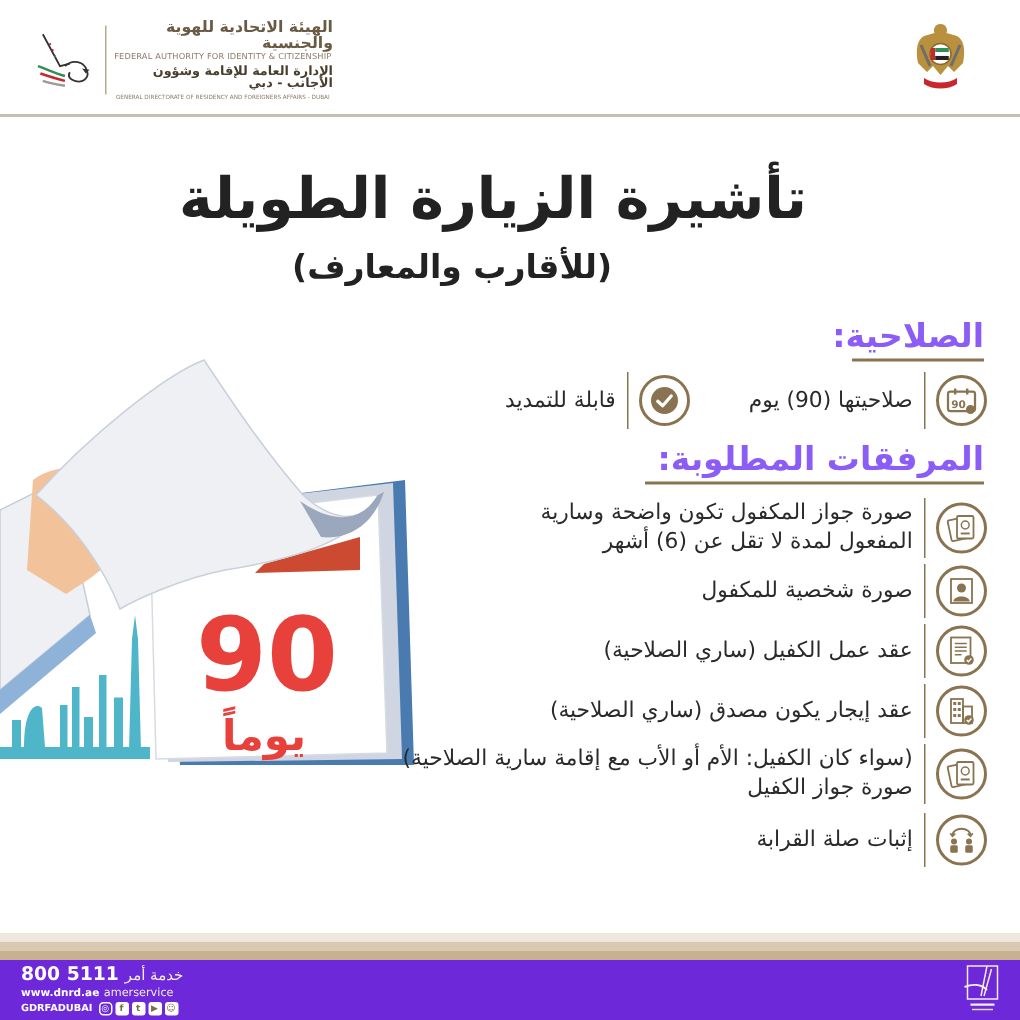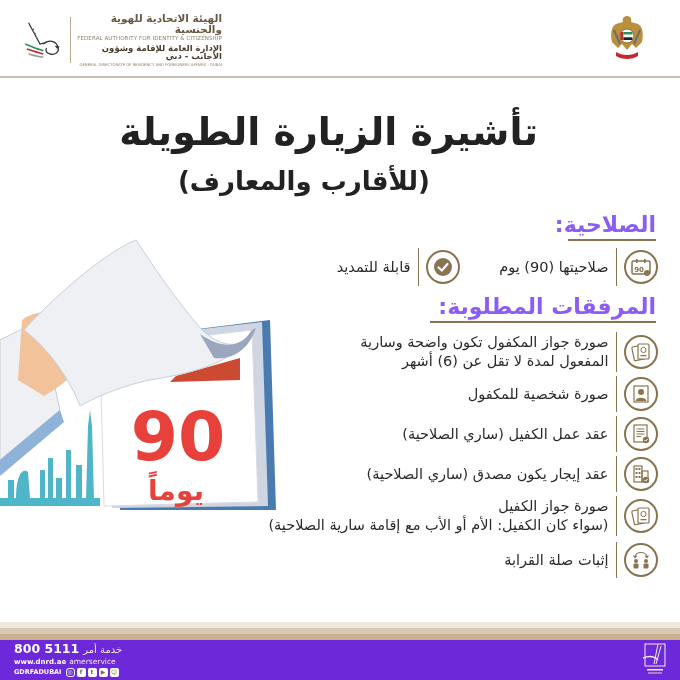--- a/index.html
+++ b/index.html
@@ -5,30 +5,30 @@
   * { box-sizing: border-box; margin: 0; padding: 0; }
   html, body { width: 680px; height: 680px; overflow: hidden; background: #ffffff; }
   body { font-family: "DejaVu Sans", sans-serif; position: relative; color: #2a2a2a; }
 
   
   .header { position: absolute; left: 0; top: 0; width: 680px; height: 78px; background: #fff; }
   .header-rule { position: absolute; left: 0; top: 76px; width: 680px; height: 2px; background: #c9bfb1; }
   .fa-logo { position: absolute; left: 22px; top: 14px; width: 200px; height: 52px; display: flex; align-items: center; }
   .falcon { width: 54px; height: 50px; }
   .fa-divider { width: 1px; height: 46px; background: #b9a98e; margin: 0 4px 0 4px; }
-  .fa-text { display: flex; flex-direction: column; align-items: flex-end; line-height: 1; }
+  .fa-text { display: flex; flex-direction: column; align-items: center; line-height: 1; }
   .fa-ar1 { font-size: 10.5px; font-weight: bold; color: #6a5a44; direction: rtl; }
   .fa-en1 { font-size: 5.5px; color: #8c7d68; margin-top: 2px; letter-spacing: 0.1px; }
   .fa-ar2 { font-size: 8.5px; font-weight: bold; color: #4a3e2e; direction: rtl; margin-top: 2px; }
   .fa-en2 { font-size: 3.8px; color: #8c7d68; margin-top: 2px; }
   .uae-emblem { position: absolute; left: 608px; top: 14px; width: 38px; height: 48px; }
 
   
   .title { position: absolute; right: 142px; top: 110px; font-size: 38px; font-weight: bold; color: #222; direction: rtl; white-space: nowrap; }
-  .subtitle { position: absolute; right: 250px; top: 166px; font-size: 26px; font-weight: bold; color: #222; direction: rtl; white-space: nowrap; }
+  .subtitle { position: absolute; right: 272px; top: 166px; font-size: 22px; font-weight: bold; color: #222; direction: rtl; white-space: nowrap; }
 
   
   .section-head { position: absolute; right: 24px; direction: rtl; font-size: 22px; font-weight: bold; color: #8b5cf6; }
   .section-head .uline { position: absolute; right: 0; bottom: -4px; height: 2px; background: #8a7350; }
   .sec-validity { top: 212px; }
   .sec-validity .uline { width: 88px; }
   .sec-attach { top: 294px; }
   .sec-attach .uline { width: 226px; }
 
   
@@ -244,22 +244,22 @@
   <div class="icon-circle">
     <svg viewBox="0 0 22 22">
       <rect x="3" y="5" width="11" height="14" rx="1" fill="none" stroke="#8a7350" stroke-width="1.2" transform="rotate(-12 8 12)"></rect>
       <rect x="8" y="3" width="11" height="15" rx="1" fill="#fff" stroke="#8a7350" stroke-width="1.2"></rect>
       <circle cx="13.5" cy="9" r="2.6" fill="none" stroke="#8a7350" stroke-width="1"></circle>
       <rect x="10.5" y="14" width="6" height="1.3" fill="#8a7350"></rect>
     </svg>
   </div>
   <div class="vbar"></div>
   <div class="row-text">
+    <div>(سواء كان الكفيل: الأم أو الأب مع إقامة سارية الصلاحية)</div>
     <div>صورة جواز الكفيل</div>
-    <div>(سواء كان الكفيل: الأم أو الأب مع إقامة سارية الصلاحية)</div>
   </div>
 </div>
 
 <div class="row att-6">
   <div class="icon-circle">
     <svg viewBox="0 0 22 22">
       <path d="M5 8 C5 2 17 2 17 8" stroke="#8a7350" stroke-width="1.2" fill="none"></path>
       <path d="M3.5 6.5 L5 8.5 L6.8 6.8" stroke="#8a7350" stroke-width="1.2" fill="none"></path>
       <path d="M15.2 6.8 L17 8.5 L18.5 6.5" stroke="#8a7350" stroke-width="1.2" fill="none"></path>
       <circle cx="6" cy="12" r="2" fill="#8a7350"></circle>

